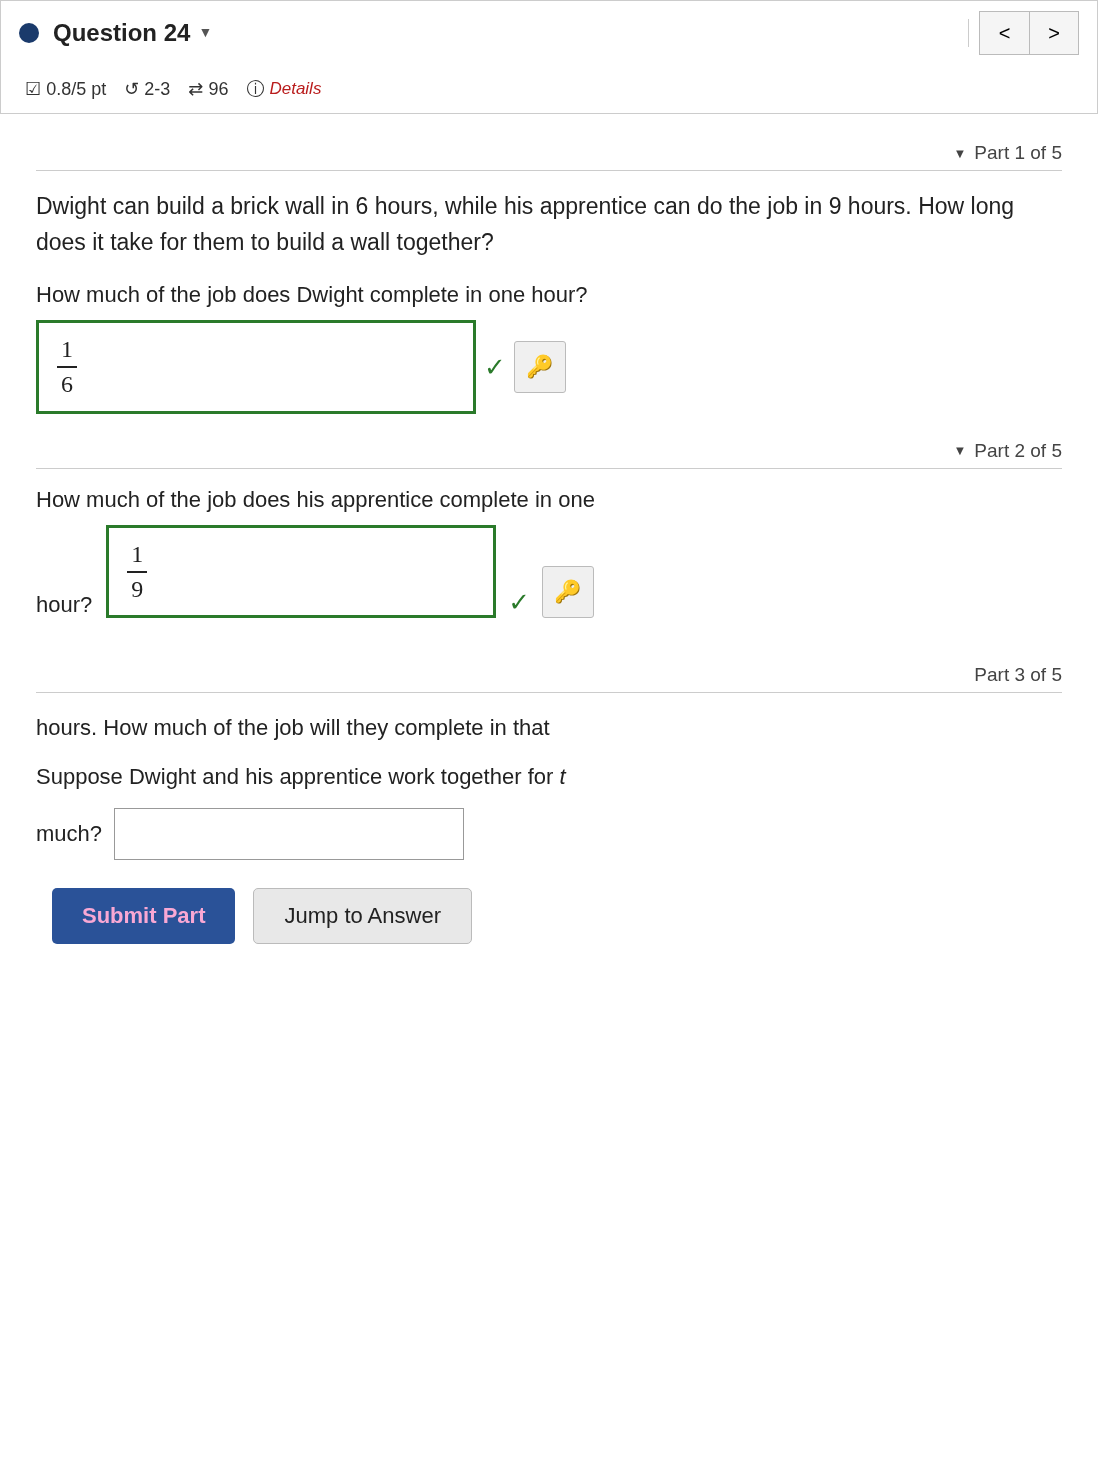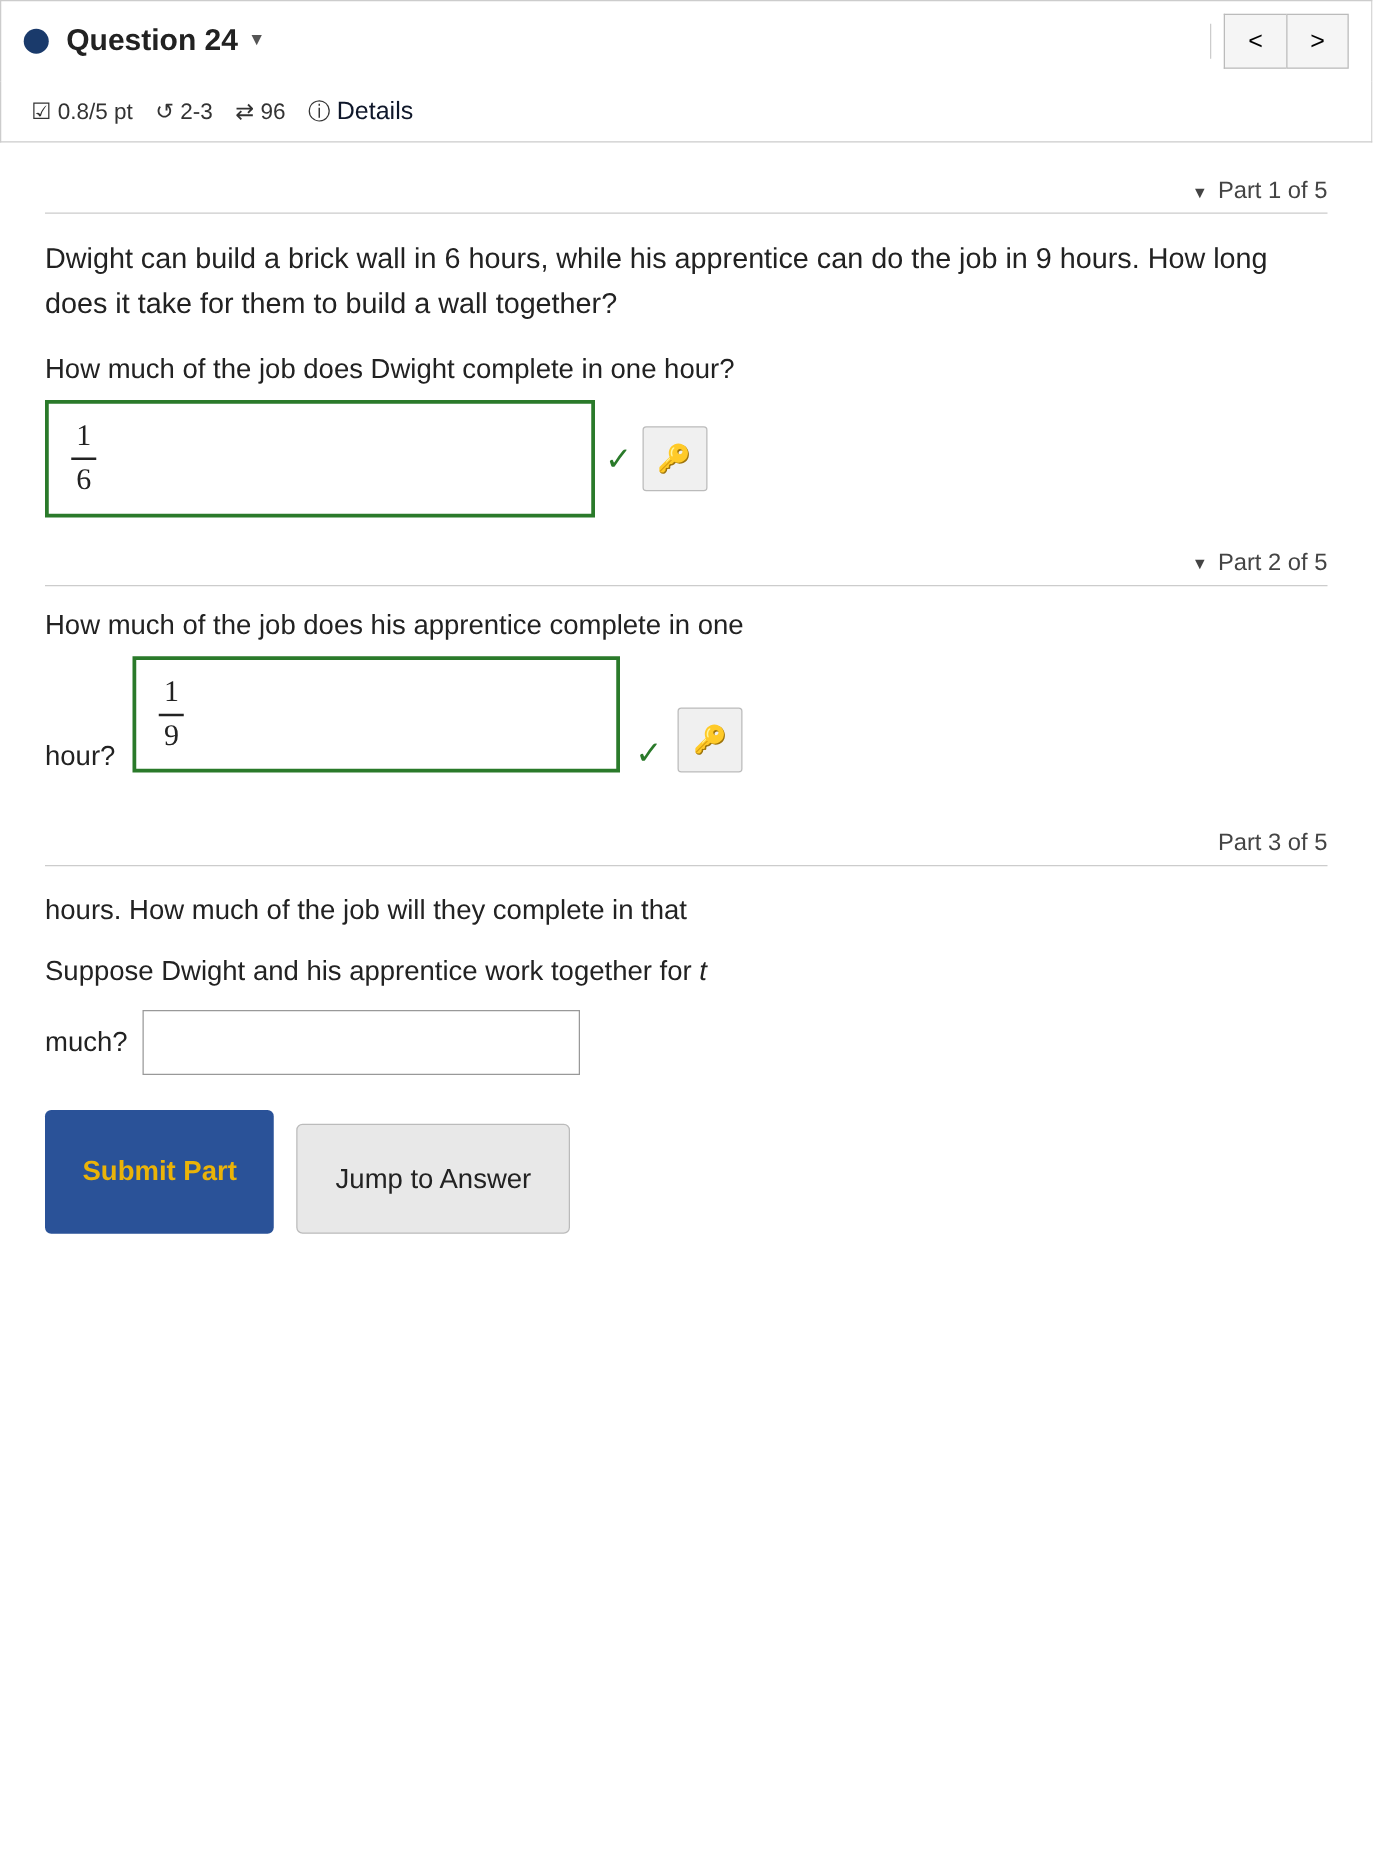--- a/index.html
+++ b/index.html
@@ -75,23 +75,24 @@
     }
     .meta-item {
       display: flex;
       align-items: center;
       gap: 5px;
     }
     .meta-icon {
       font-size: 18px;
     }
     .details-link {
-      color: #0f172a;
+      color: #b91c1c;
       text-decoration: none;
-      font-size: 20px;
+      font-size: 17px;
+      font-style: italic;
     }
     .main-content {
       padding: 18px 36px 36px 36px;
     }
     .part-header {
       display: flex;
       justify-content: flex-end;
       align-items: center;
       gap: 8px;
       padding: 10px 0 6px 0;
@@ -214,39 +215,39 @@
       padding: 0 10px;
       outline: none;
     }
     .button-row {
       display: flex;
       gap: 18px;
       margin-top: 10px;
     }
     .submit-btn {
       background: #2a5298;
-      color: #eab308;
+      color: #f9a8d4;
       border: none;
       padding: 14px 30px;
       font-size: 22px;
       font-family: Arial, sans-serif;
       font-weight: bold;
       cursor: pointer;
       border-radius: 5px;
+      margin-left: 16px;
     }
     .jump-btn {
       background: #e8e8e8;
       color: #222;
       border: 1px solid #bbb;
-      padding: 30px 30px;
+      padding: 14px 30px;
       font-size: 22px;
       font-family: Arial, sans-serif;
       cursor: pointer;
       border-radius: 5px;
-      margin-top: 11px;
     }
     .italic-t {
       font-style: italic;
     }
   </style>
 </head>
 <body>
 
 <div class="top-bar">
   <div class="question-selector">

